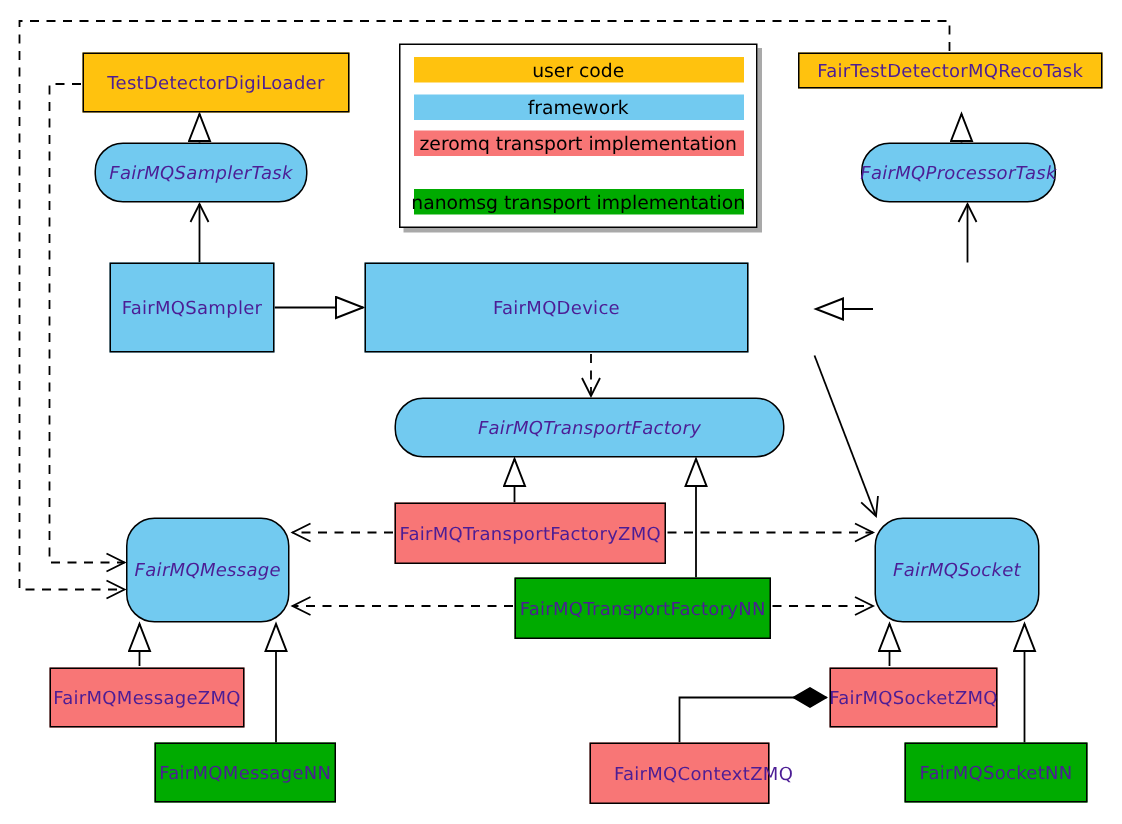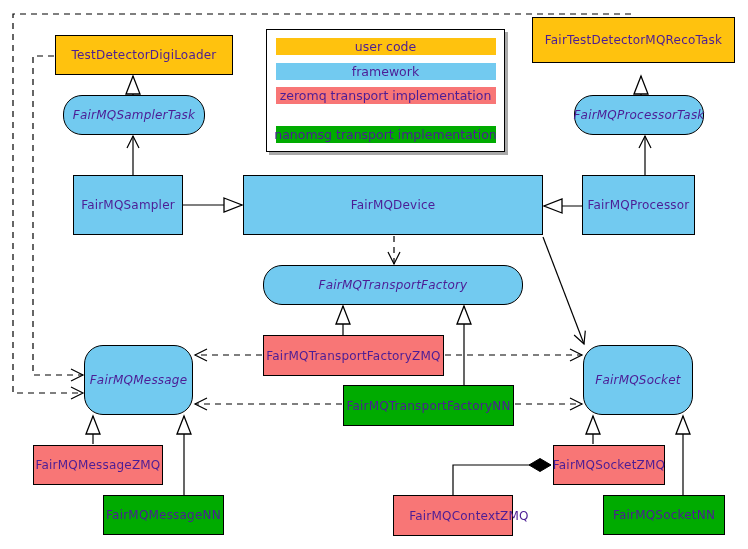--- a/index.html
+++ b/index.html
@@ -15,21 +15,21 @@
   }
   .node.abstract{font-style:italic;border-radius:19px;}
   #legend{
     position:absolute;left:266px;top:29px;width:239px;height:123px;z-index:2;
     box-sizing:border-box;border:1.5px solid #000;background:#fff;
     box-shadow:3px 3px 0 #a9a9a9;
     display:flex;flex-direction:column;justify-content:space-evenly;align-items:center;
   }
   .legend-bar{
     width:220px;height:17px;display:flex;align-items:center;justify-content:center;
-    font-size:12.5px;color:#4c1d95;white-space:nowrap;
+    font-size:12.5px;color:#000000;white-space:nowrap;
   }
 </style>
 </head>
 <body>
 
 <div id="canvas">
 
   <svg id="wires" width="748" height="549" viewBox="0 0 748 549" xmlns="http://www.w3.org/2000/svg">
     <defs>
       <marker id="tri" markerUnits="userSpaceOnUse" markerWidth="22" markerHeight="18" refX="19" refY="8" orient="auto">
@@ -77,31 +77,30 @@
 
   <div id="legend">
     <div class="legend-bar" style="background: rgb(255, 194, 14);">user code</div>
     <div class="legend-bar" style="background: rgb(114, 202, 240);">framework</div>
     <div class="legend-bar" style="background: rgb(248, 118, 118);">zeromq transport implementation</div>
     <div class="legend-bar" style="background: rgb(0, 171, 0); margin-top: 14px;">nanomsg transport implementation</div>
   </div>
 
   <div class="node" style="left: 55px; top: 35px; width: 178px; height: 40px; background: rgb(255, 194, 14);">TestDetectorDigiLoader</div>
 
-  <div class="node" style="left: 532px; top: 17px; width: 203px; height: 46px; background: rgb(255, 194, 14);">FairTestDetectorMQRecoTask</div>
+  <div class="node" style="left: 532px; top: 35px; width: 203px; height: 24px; background: rgb(255, 194, 14);">FairTestDetectorMQRecoTask</div>
 
   <div class="node abstract" style="left: 63px; top: 95px; width: 142px; height: 40px; background: rgb(114, 202, 240);">FairMQSamplerTask</div>
 
   <div class="node abstract" style="left: 574px; top: 95px; width: 130px; height: 40px; background: rgb(114, 202, 240);">FairMQProcessorTask</div>
 
   <div class="node" style="left: 73px; top: 175px; width: 110px; height: 60px; background: rgb(114, 202, 240);">FairMQSampler</div>
 
-  <div class="node" style="left: 243px; top: 175px; width: 300px; height: 60px; background: rgb(114, 202, 240);">FairMQDevice</div>
+  <div class="node" style="left: 243px; top: 175px; width: 256px; height: 60px; background: rgb(114, 202, 240);">FairMQDevice</div>
 
-  <div class="node" style="left: 582px; top: 175px; width: 113px; height: 60px; background: rgb(114, 202, 240);">FairMQProcessor</div>
 
   <div class="node abstract" style="left: 263px; top: 265px; width: 260px; height: 40px; background: rgb(114, 202, 240);">FairMQTransportFactory</div>
 
   <div class="node" style="left: 263px; top: 335px; width: 181px; height: 41px; background: rgb(248, 118, 118);">FairMQTransportFactoryZMQ</div>
 
   <div class="node" style="left: 343px; top: 385px; width: 171px; height: 41px; background: rgb(0, 171, 0);">FairMQTransportFactoryNN</div>
 
   <div class="node abstract" style="left: 84px; top: 345px; width: 109px; height: 70px; background: rgb(114, 202, 240);">FairMQMessage</div>
 
   <div class="node abstract" style="left: 583px; top: 345px; width: 110px; height: 70px; background: rgb(114, 202, 240);">FairMQSocket</div>

